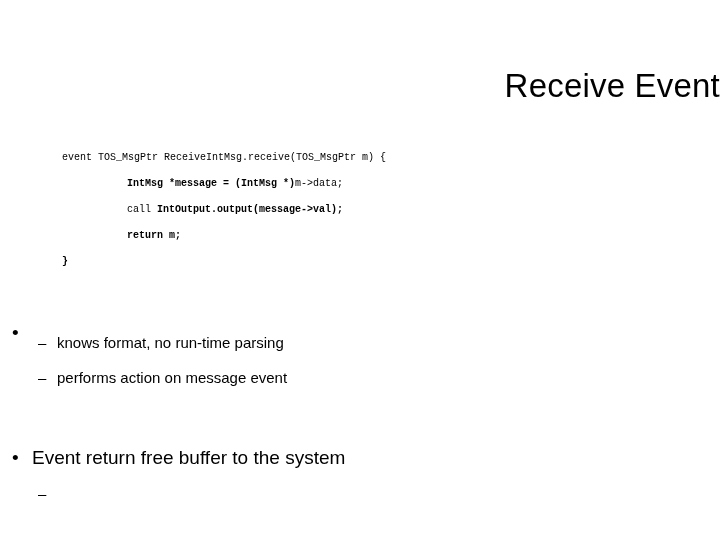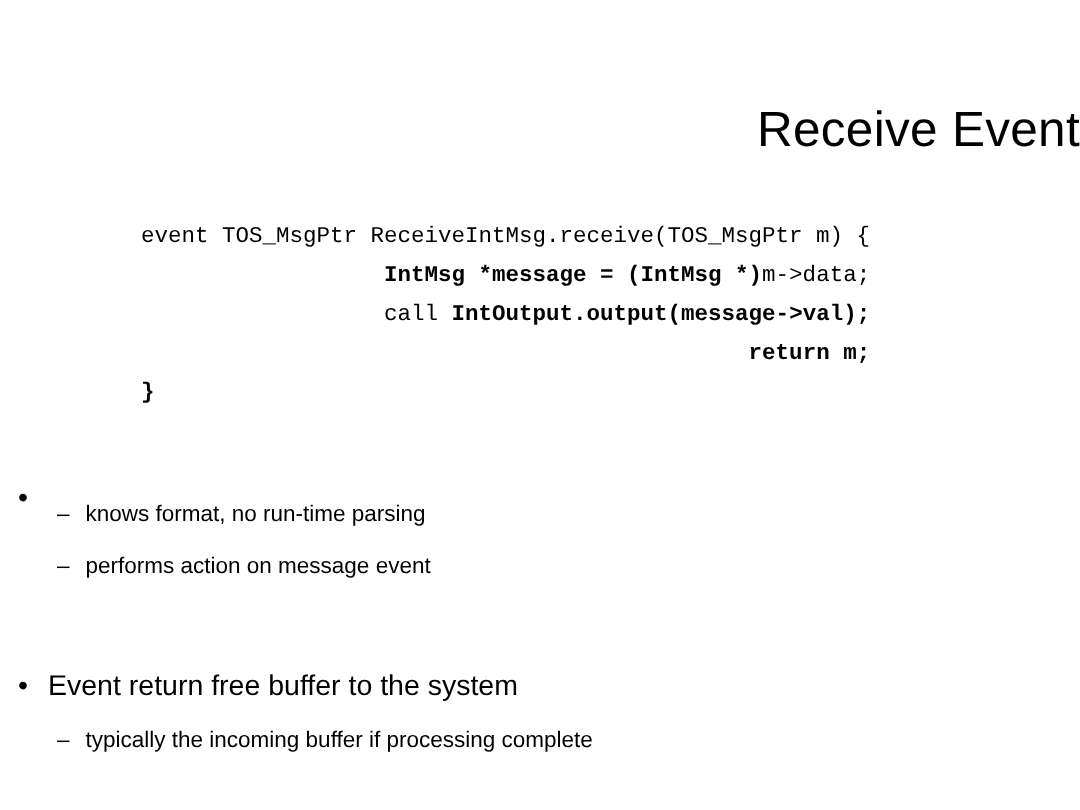--- a/index.html
+++ b/index.html
@@ -36,32 +36,30 @@
     color: #000000;
     line-height: 1.1;
   }
 
   
   .code-block {
     position: absolute;
     left: 62px;
     top: 145px;
     font-family: "Liberation Mono", "DejaVu Sans Mono", monospace;
-    font-size: 15px;
+    font-size: 10px;
     line-height: 26px;
     color: #000000;
     white-space: pre;
-    margin-left: 32px;
   }
   .code-line {
     white-space: pre;
   }
   .code-line.indent {
     padding-left: 65px;
-    text-align: right;
   }
   .code-line .b {
     font-weight: bold;
   }
   .code-line .r {
     font-weight: normal;
   }
 
   
   .bullet-list {
@@ -119,16 +117,16 @@
 
   <div class="bullet-list">
       <div class="bullet"><span class="marker">•</span></div>
       <div class="gap-sm"></div>
       <div class="subbullet"><span class="marker">–</span><span>knows format, no run-time parsing</span></div>
       <div class="gap-md"></div>
       <div class="subbullet"><span class="marker">–</span><span>performs action on message event</span></div>
       <div class="gap-lg"></div>
       <div class="bullet"><span class="marker">•</span><span>Event return free buffer to the system</span></div>
       <div class="gap-sm"></div>
-      <div class="subbullet"><span class="marker">–</span><span>typically the incoming buffer if processing complete</span></div>
+      <div class="subbullet"><span class="marker">–</span></div>
     </div>
 
 </div>
 
 </body></html>

